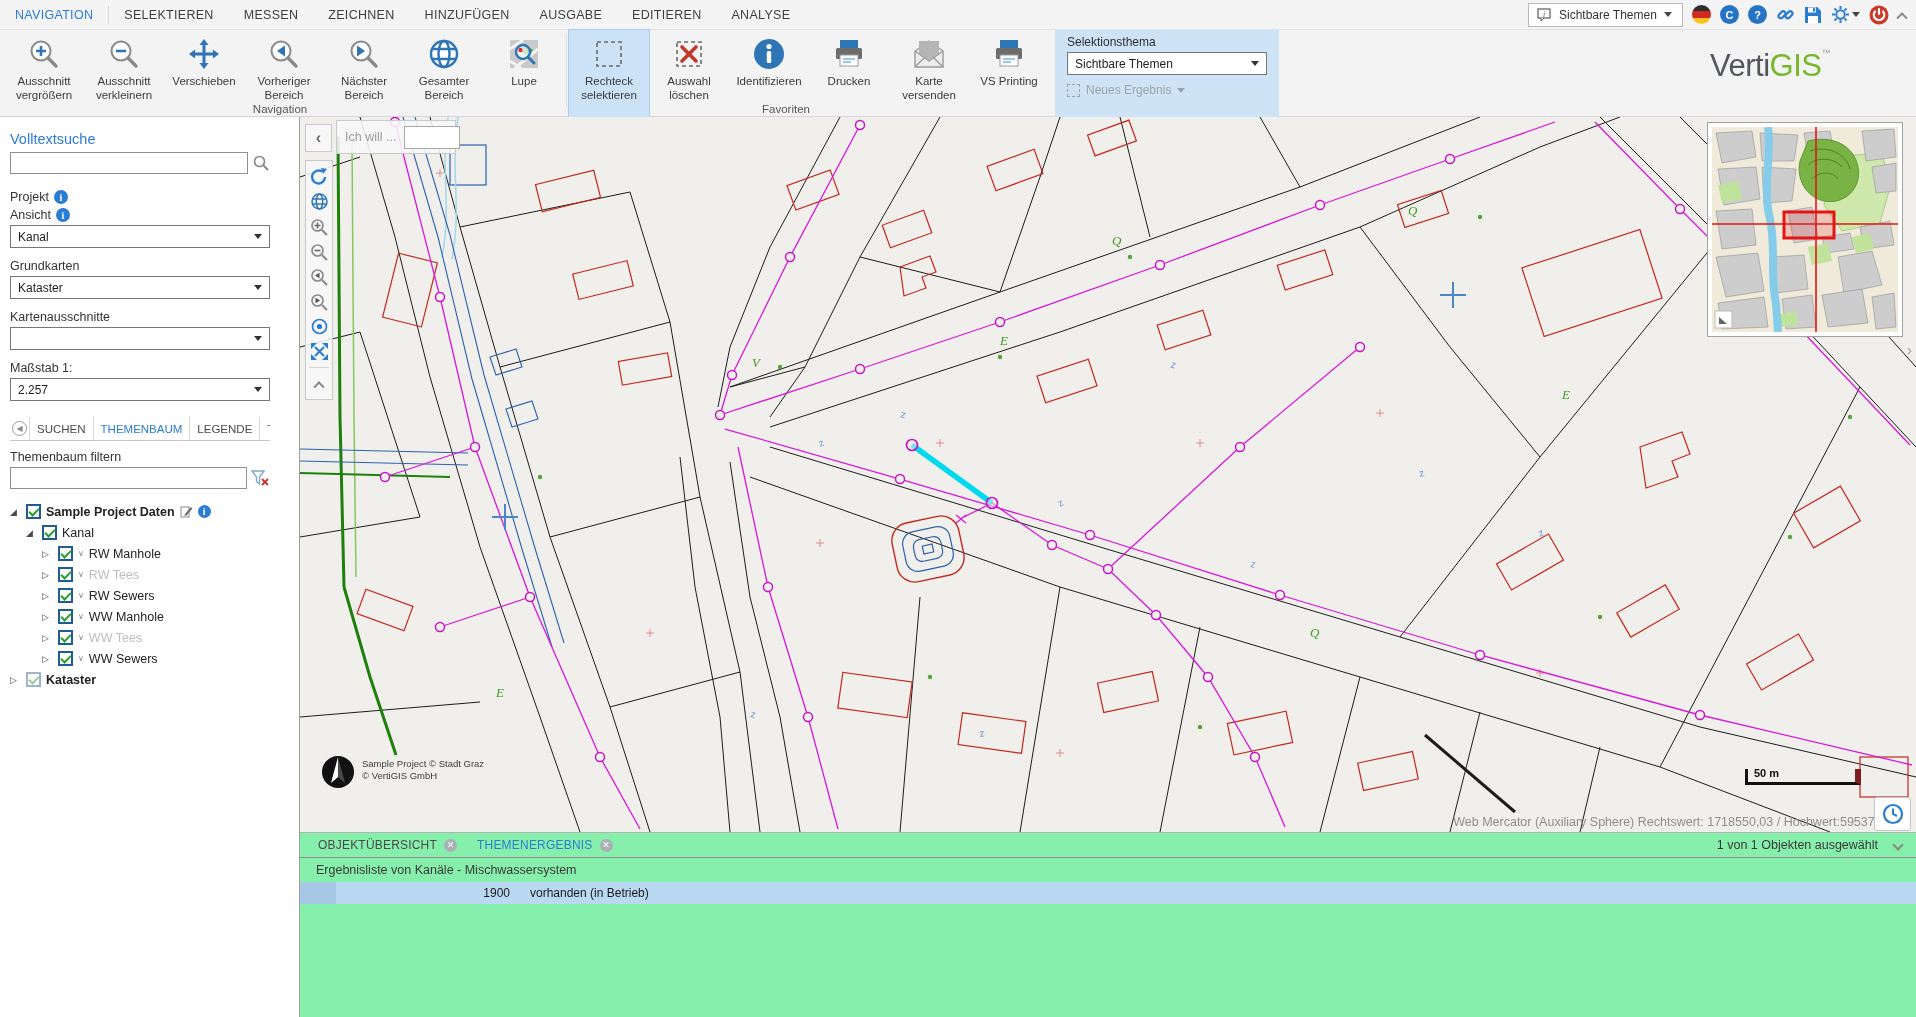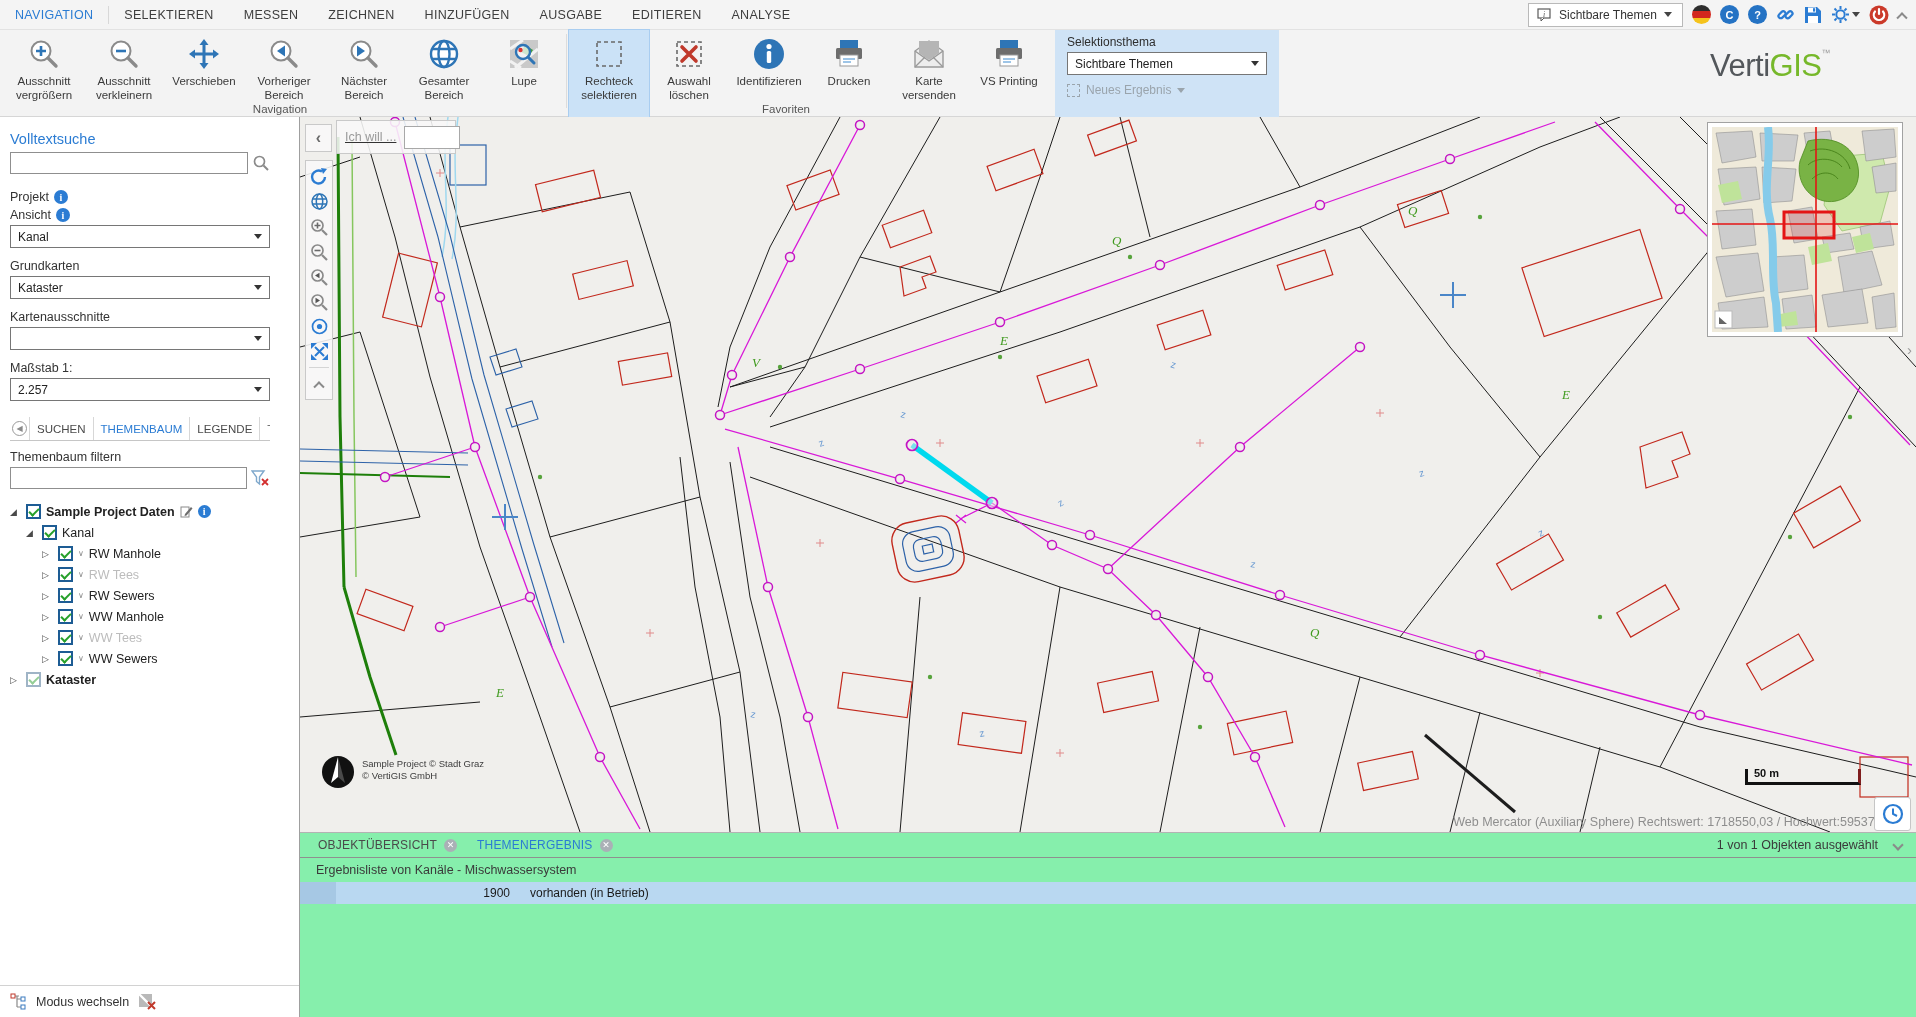--- a/index.html
+++ b/index.html
@@ -66,31 +66,31 @@
 .cb.dim { border-color:#9fb4c6; } .cb.dim::after { border-color:#94ce96; }
 .chev-sm { font-size:8px; color:#8a8a8a; }
 .tdim { color:#bcbcbc; }
 .tbold { font-weight:bold; }
 #modus { position:absolute; bottom:0; left:0; width:299px; height:32px; border-top:1px solid #d2d2d2; display:flex; align-items:center; gap:9px; padding:0 10px; background:#fff; font-size:12.5px; color:#333; }
 
 #map { position:absolute; left:300px; top:117px; width:1616px; height:715px; background:#f0efec; overflow:hidden; }
 #basemap { position:absolute; left:0; top:0; }
 .mpanel { position:absolute; background:rgba(248,248,248,.88); border:1px solid #c9c9c9; }
 #collapseL { left:5px; top:7px; width:27px; height:28px; display:flex; align-items:center; justify-content:center; cursor:pointer; }
-#iwill { left:36px; top:3px; width:120px; height:34px; display:flex; align-items:center; gap:8px; padding:0 8px;text-decoration:underline; }
+#iwill { left:36px; top:3px; width:120px; height:34px; display:flex; align-items:center; gap:8px; padding:0 8px; }
 #iwill .iwt { color:#9a9a9a; font-size:12.5px; white-space:nowrap; }
 #iwill input { width:56px; height:23px; border:1px solid #a8a8a8; outline:none; }
 #maptools { left:5px; top:43px; width:28px; padding:3px 0; display:flex; flex-direction:column; align-items:center; }
 .mti { width:24px; height:25px; display:flex; align-items:center; justify-content:center; cursor:pointer; }
 #maptools .tsep { width:20px; height:1px; background:#d5d5d5; margin:3px 0; }
 #overview { position:absolute; right:13px; top:5px; width:196px; height:215px; background:#fff; border:1px solid #a2a2a2; padding:4px; cursor:pointer; }
 #ovcollapse { position:absolute; right:4px; top:224px; color:#9a9a9a; font-size:15px; cursor:pointer; }
 #compass { position:absolute; left:20px; top:636px; }
 #attrib { position:absolute; left:62px; top:641px; font-size:9.5px; color:#3c3c3c; line-height:1.3; }
-#scalebar { position:absolute; left:1445px; top:652px; width:116px; height:16px; border-left:3px solid #111; border-right:3px solid #7f1d1d; border-bottom:3px solid #111; }
+#scalebar { position:absolute; left:1445px; top:652px; width:116px; height:16px; border-left:3px solid #111; border-right:6px solid #7f1d1d; border-bottom:3px solid #111; }
 #scalebar span { position:absolute; left:3px; top:-2px; font-size:11px; font-weight:bold; color:#111; background:rgba(240,239,236,.75); padding:0 3px; }
 #coords { position:absolute; right:10px; bottom:3px; font-size:12.5px; color:#8e8e8e; }
 #clockbtn { position:absolute; right:5px; bottom:1px; width:37px; height:34px; background:#fff; border:1px solid #c6c6c6; border-radius:3px; display:flex; align-items:center; justify-content:center; cursor:pointer; }
 
 #results { position:absolute; left:300px; top:832px; right:0; bottom:0; background:#86efac; border-top:1px solid #b3b3b3; }
 .rtabs { height:25px; display:flex; align-items:center; padding-left:18px; border-bottom:1px solid #8f8f8f; }
 .rtab { font-size:12px; color:#4a4a4a; margin-right:7px; cursor:pointer; letter-spacing:.2px; }
 .rtab.active { color:#2b7cd3; }
 .closec { width:13px; height:13px; border-radius:50%; background:#aab0b6; color:#fff; font-size:9px; line-height:13px; text-align:center; margin-right:20px; cursor:pointer; flex:none; }
 .rstatus { margin-left:auto; font-size:12.5px; color:#3a3a3a; padding-right:16px; }
@@ -439,34 +439,20 @@
         <span class="cb checked"></span>
         <span class="chev-sm">∨</span>
         <span>WW Sewers</span>
       </div>
       <div class="trow">
         <span class="texp">▷</span>
         <span class="cb checked dim"></span>
         <span class="tbold">Kataster</span>
       </div>
     </div>
-  </div>
-  <div id="modus">
-    <svg width="17" height="17" viewBox="0 0 17 17">
-        <path d="M5,3 h4 M7,3 v11 M7,6 h4 M7,14 h4" stroke="#8a8a8a" stroke-width="1.2" fill="none"></path>
-        <rect x="1" y="1" width="4" height="4" fill="#fff" stroke="#c0392b"></rect>
-        <rect x="11" y="4" width="4" height="4" fill="#fff" stroke="#3a7abf"></rect>
-        <rect x="11" y="12" width="4" height="4" fill="#fff" stroke="#3a7abf"></rect>
-      </svg>
-    <span>Modus wechseln</span>
-    <svg width="19" height="17" viewBox="0 0 19 17">
-        <rect x="1" y="1" width="13" height="13" fill="#b9b9b9"></rect>
-        <path d="M1,1 L14,14" stroke="#fff" stroke-width="2.4"></path>
-        <path d="M10,9 l7,7 M17,9 l-7,7" stroke="#c0392b" stroke-width="2"></path>
-      </svg>
   </div>
 </div>
 
 <div id="map">
   <svg id="basemap" width="1616" height="715" viewBox="0 0 1616 715">
 
     <g stroke="#1d1d1d" stroke-width="1" fill="none">
       <path d="M60,0 L95,120 130,260 180,430 240,600 280,715"></path>
       <path d="M130,0 L160,110 200,250 250,420 310,590 350,715"></path>
       <path d="M540,0 L470,130 430,230 418,290"></path>

